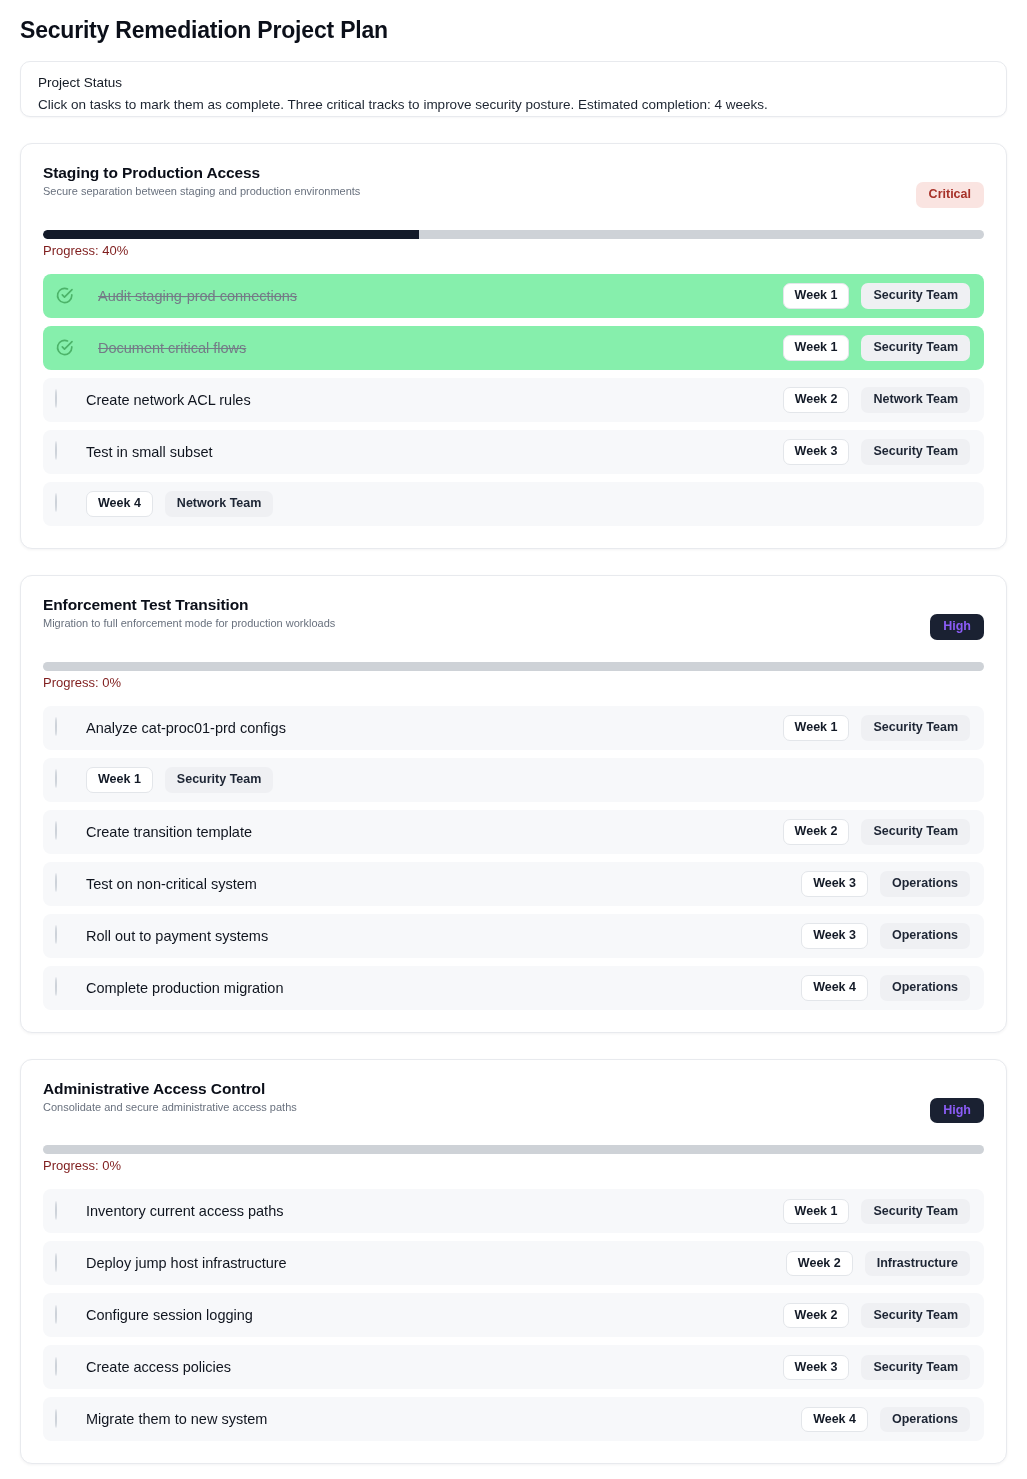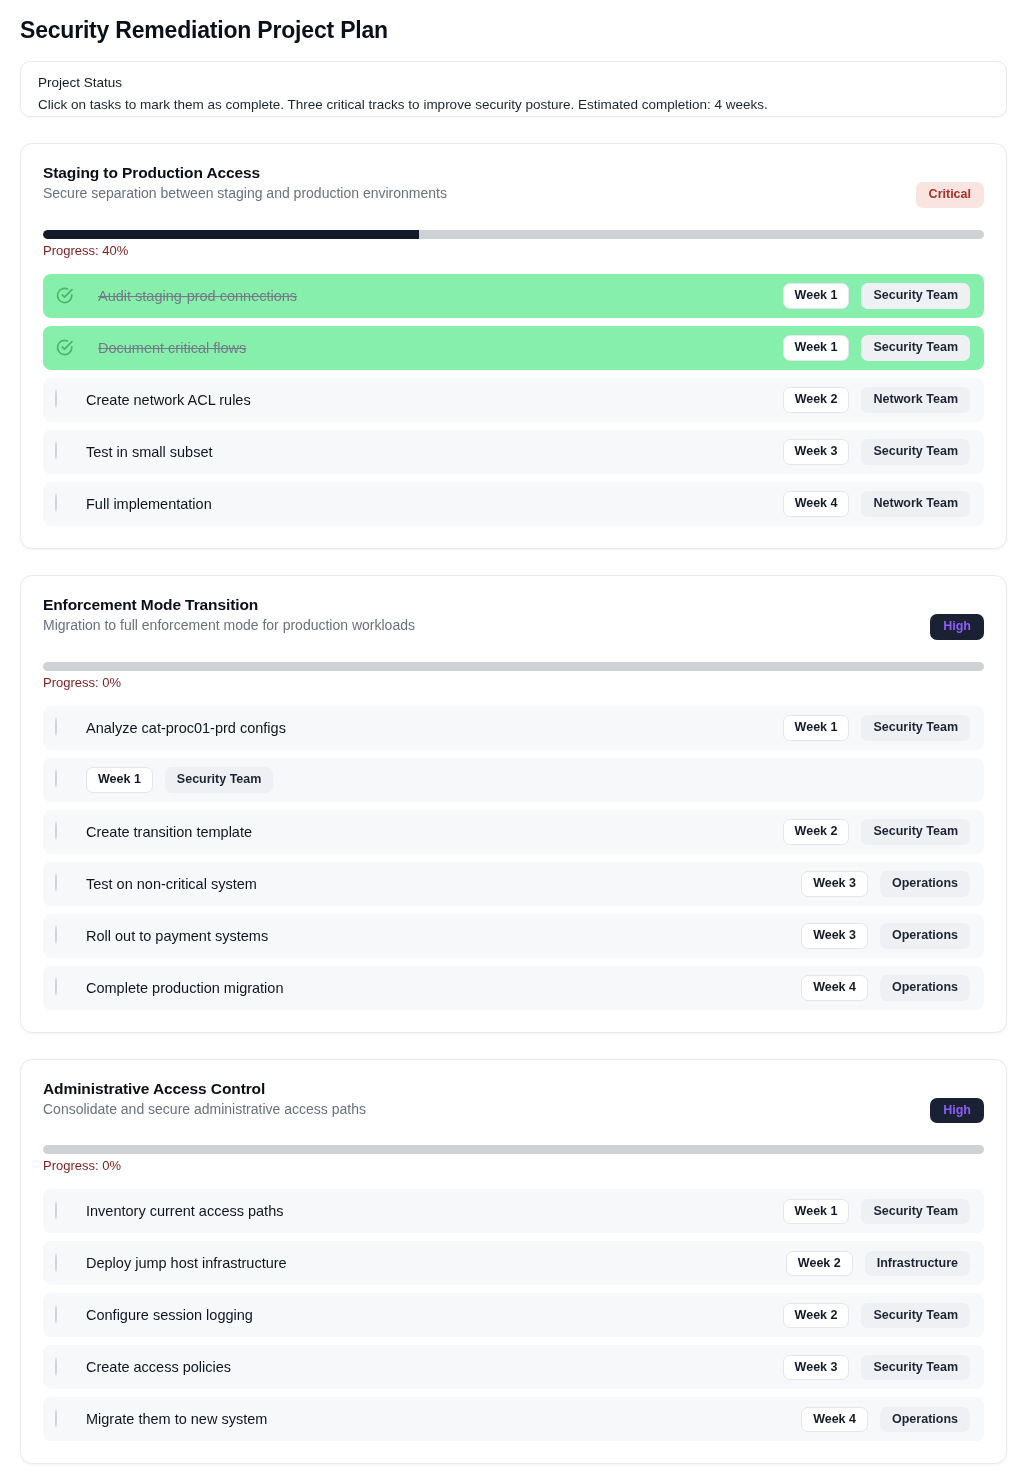--- a/index.html
+++ b/index.html
@@ -66,21 +66,21 @@
   }
   .track-head-left { flex: 1 1 auto; min-width: 0; }
   .track-title {
     font-size: 15.5px;
     font-weight: bold;
     color: #0b0f19;
     letter-spacing: -0.1px;
     margin-bottom: 3px;
   }
   .track-desc {
-    font-size: 14px;
+    font-size: 11px;
     color: #69717e;
   }
 
   .priority-badge {
     flex: 0 0 auto;
     font-size: 12.5px;
     font-weight: bold;
     padding: 6px 13px;
     border-radius: 7px;
     line-height: 1.1;
@@ -249,32 +249,31 @@
           <div class="task-row pending">
             <span class="task-check"><span class="circle-empty"></span></span>
             <span class="task-label">Test in small subset</span>
             <span class="task-badges">
               <span class="badge-week">Week 3</span>
               <span class="badge-team">Security Team</span>
             </span>
           </div>
           <div class="task-row pending">
             <span class="task-check"><span class="circle-empty"></span></span>
-            <span class="task-label">Full implementation</span>
             <span class="task-badges">
               <span class="badge-week">Week 4</span>
               <span class="badge-team">Network Team</span>
             </span>
           </div>
         </div>
       </section>
       <section class="track-card">
         <div class="track-head">
           <div class="track-head-left">
-            <div class="track-title">Enforcement Mode Transition</div>
+            <div class="track-title">Enforcement Test Transition</div>
             <div class="track-desc">Migration to full enforcement mode for production workloads</div>
           </div>
           <span class="priority-badge high">High</span>
         </div>
         <div class="progress-wrap">
           <div class="progress-track">
             <div class="progress-fill" style="width:0%"></div>
           </div>
           <div class="progress-label">Progress: 0%</div>
         </div>

